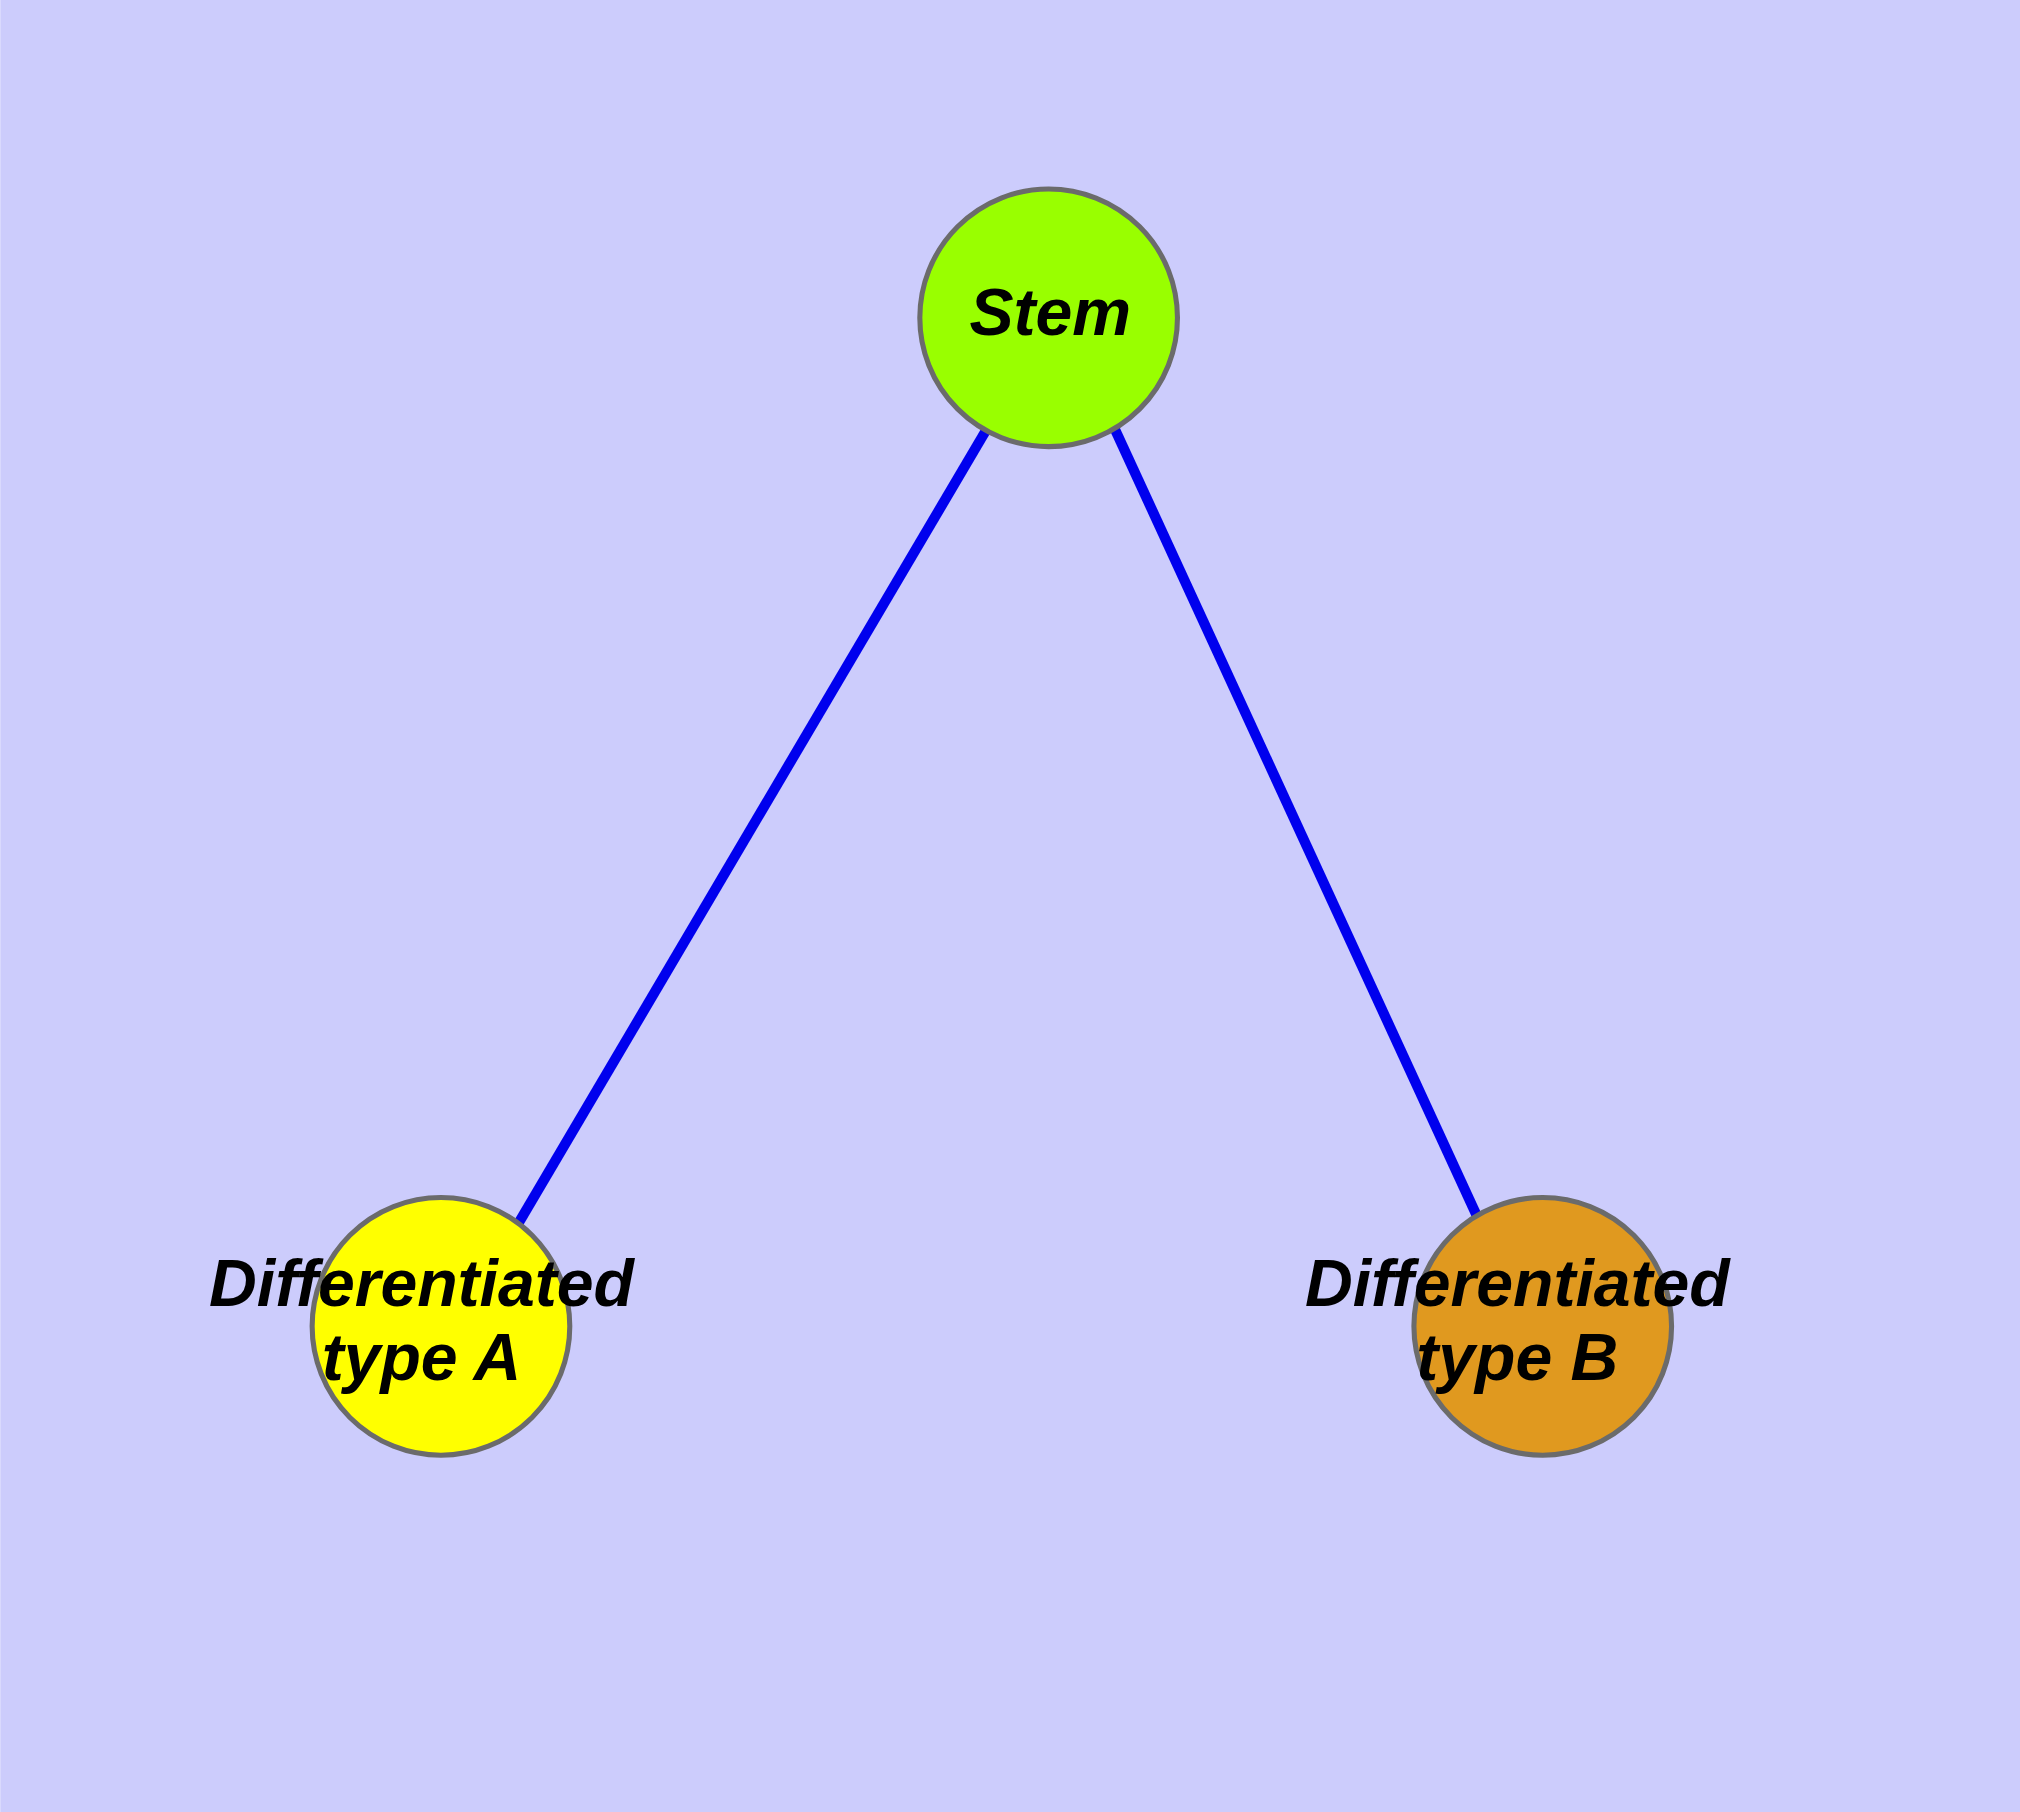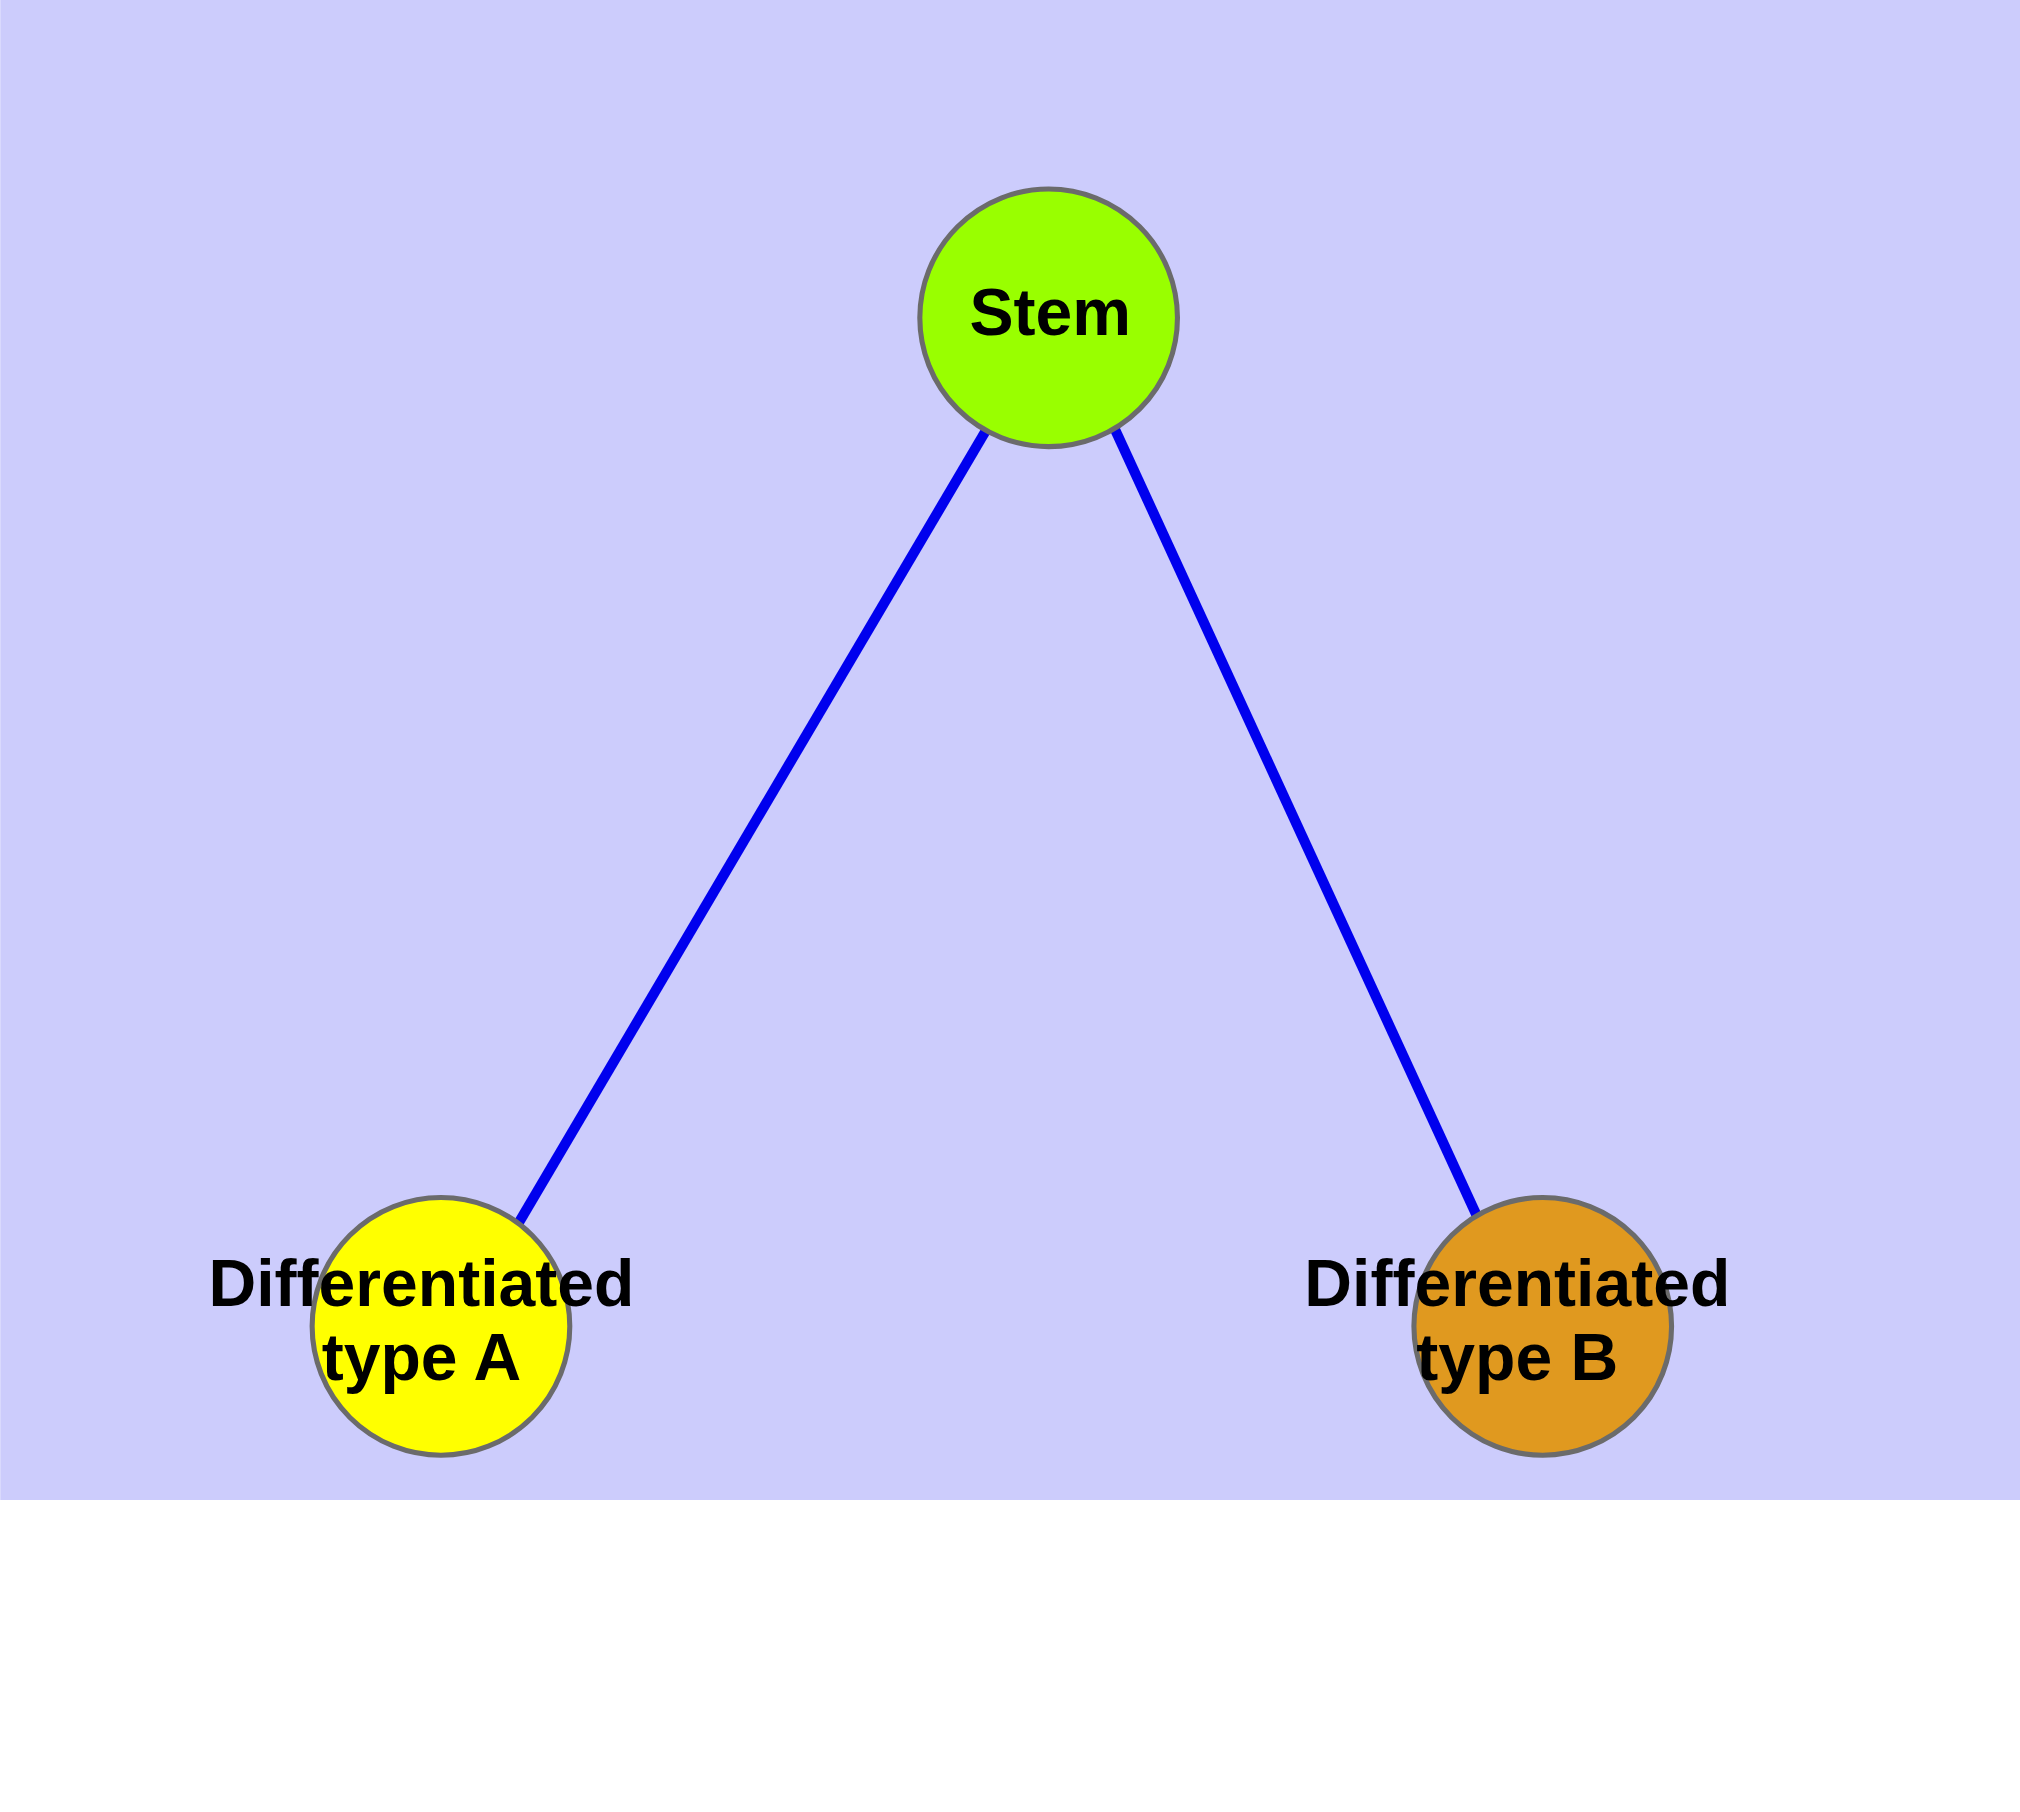--- a/index.html
+++ b/index.html
@@ -4,23 +4,24 @@
 <title>Cell Differentiation Graph</title>
 <style>
   html, body {
     margin: 0;
     padding: 0;
     background: #ffffff;
   }
   #canvas {
     position: relative;
     width: 2021px;
-    height: 1500px;
+    height: 1812px;
     overflow: hidden;
     font-family: "Liberation Sans", sans-serif;
+    font-style: italic;
   }
   #graph-svg {
     position: absolute;
     top: 0;
     left: 0;
     width: 2021px;
     height: 1812px;
     display: block;
   }
   .node-label {

